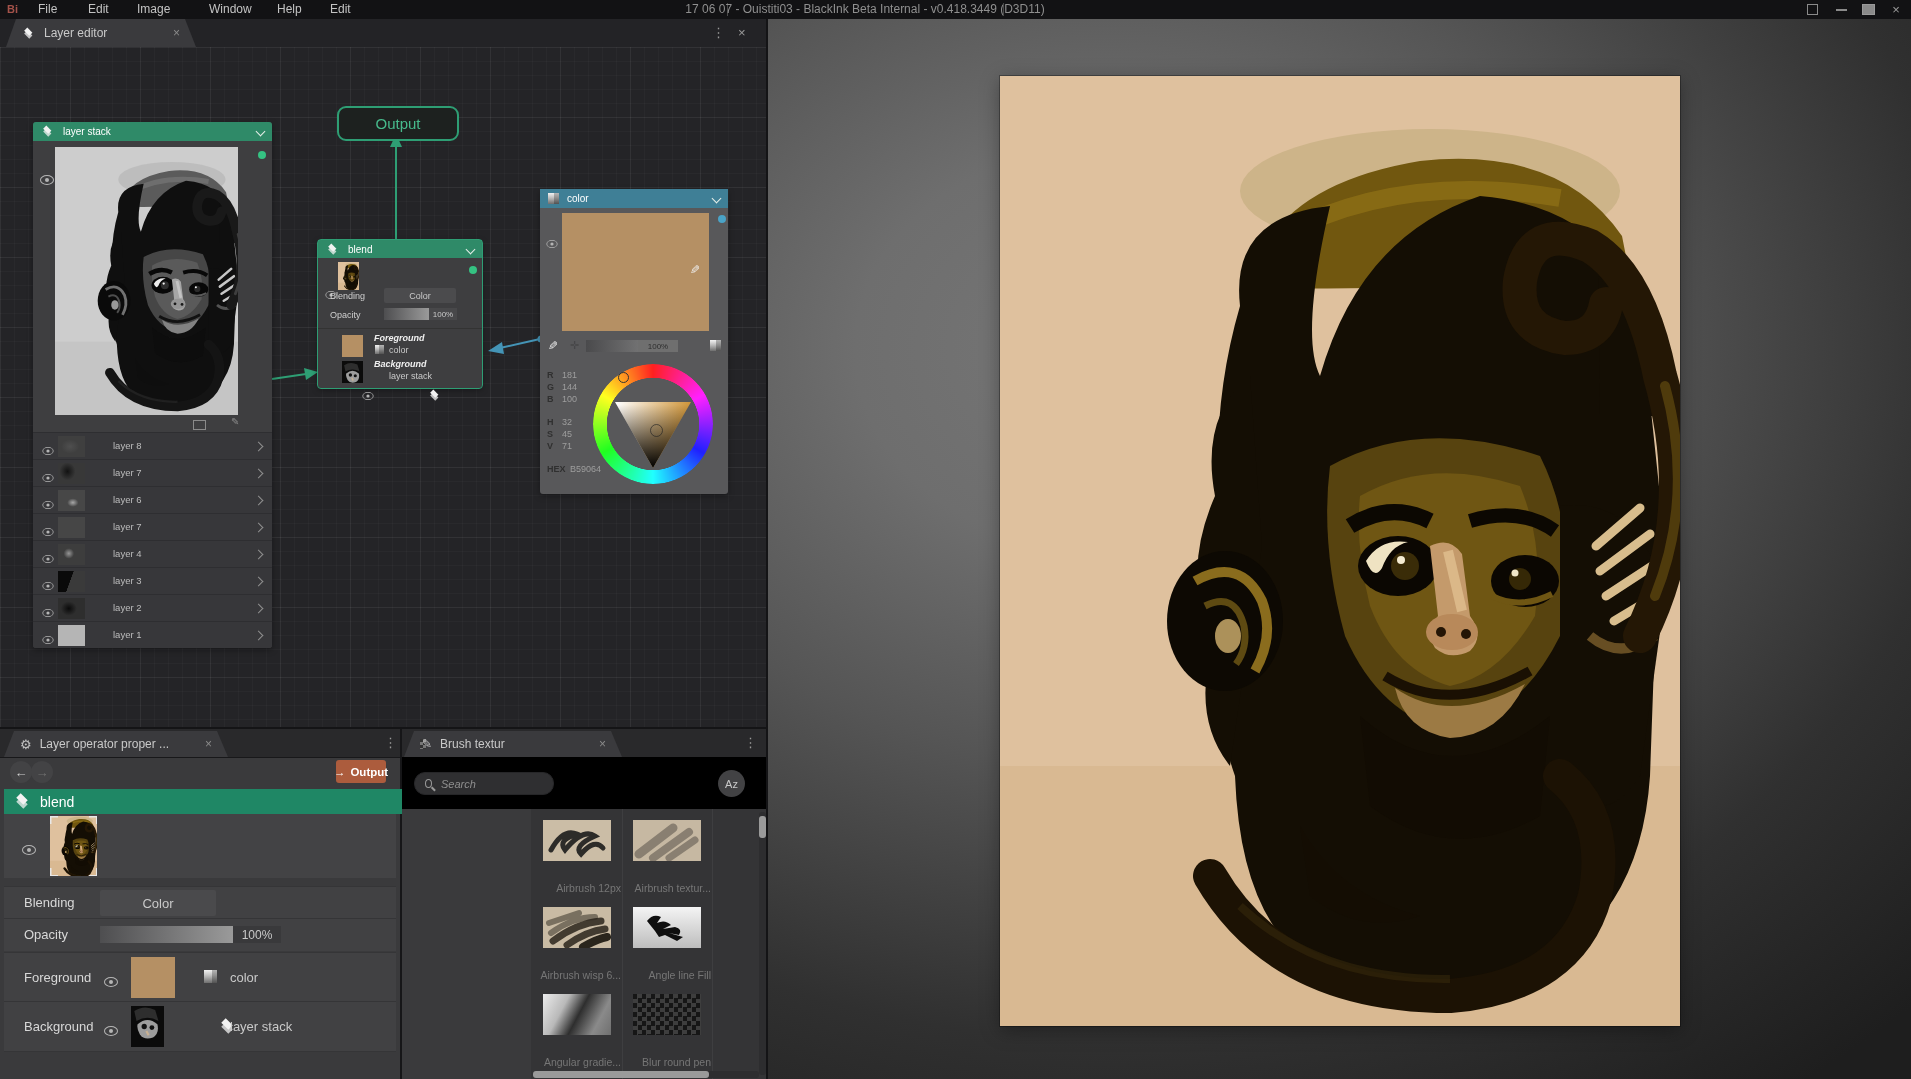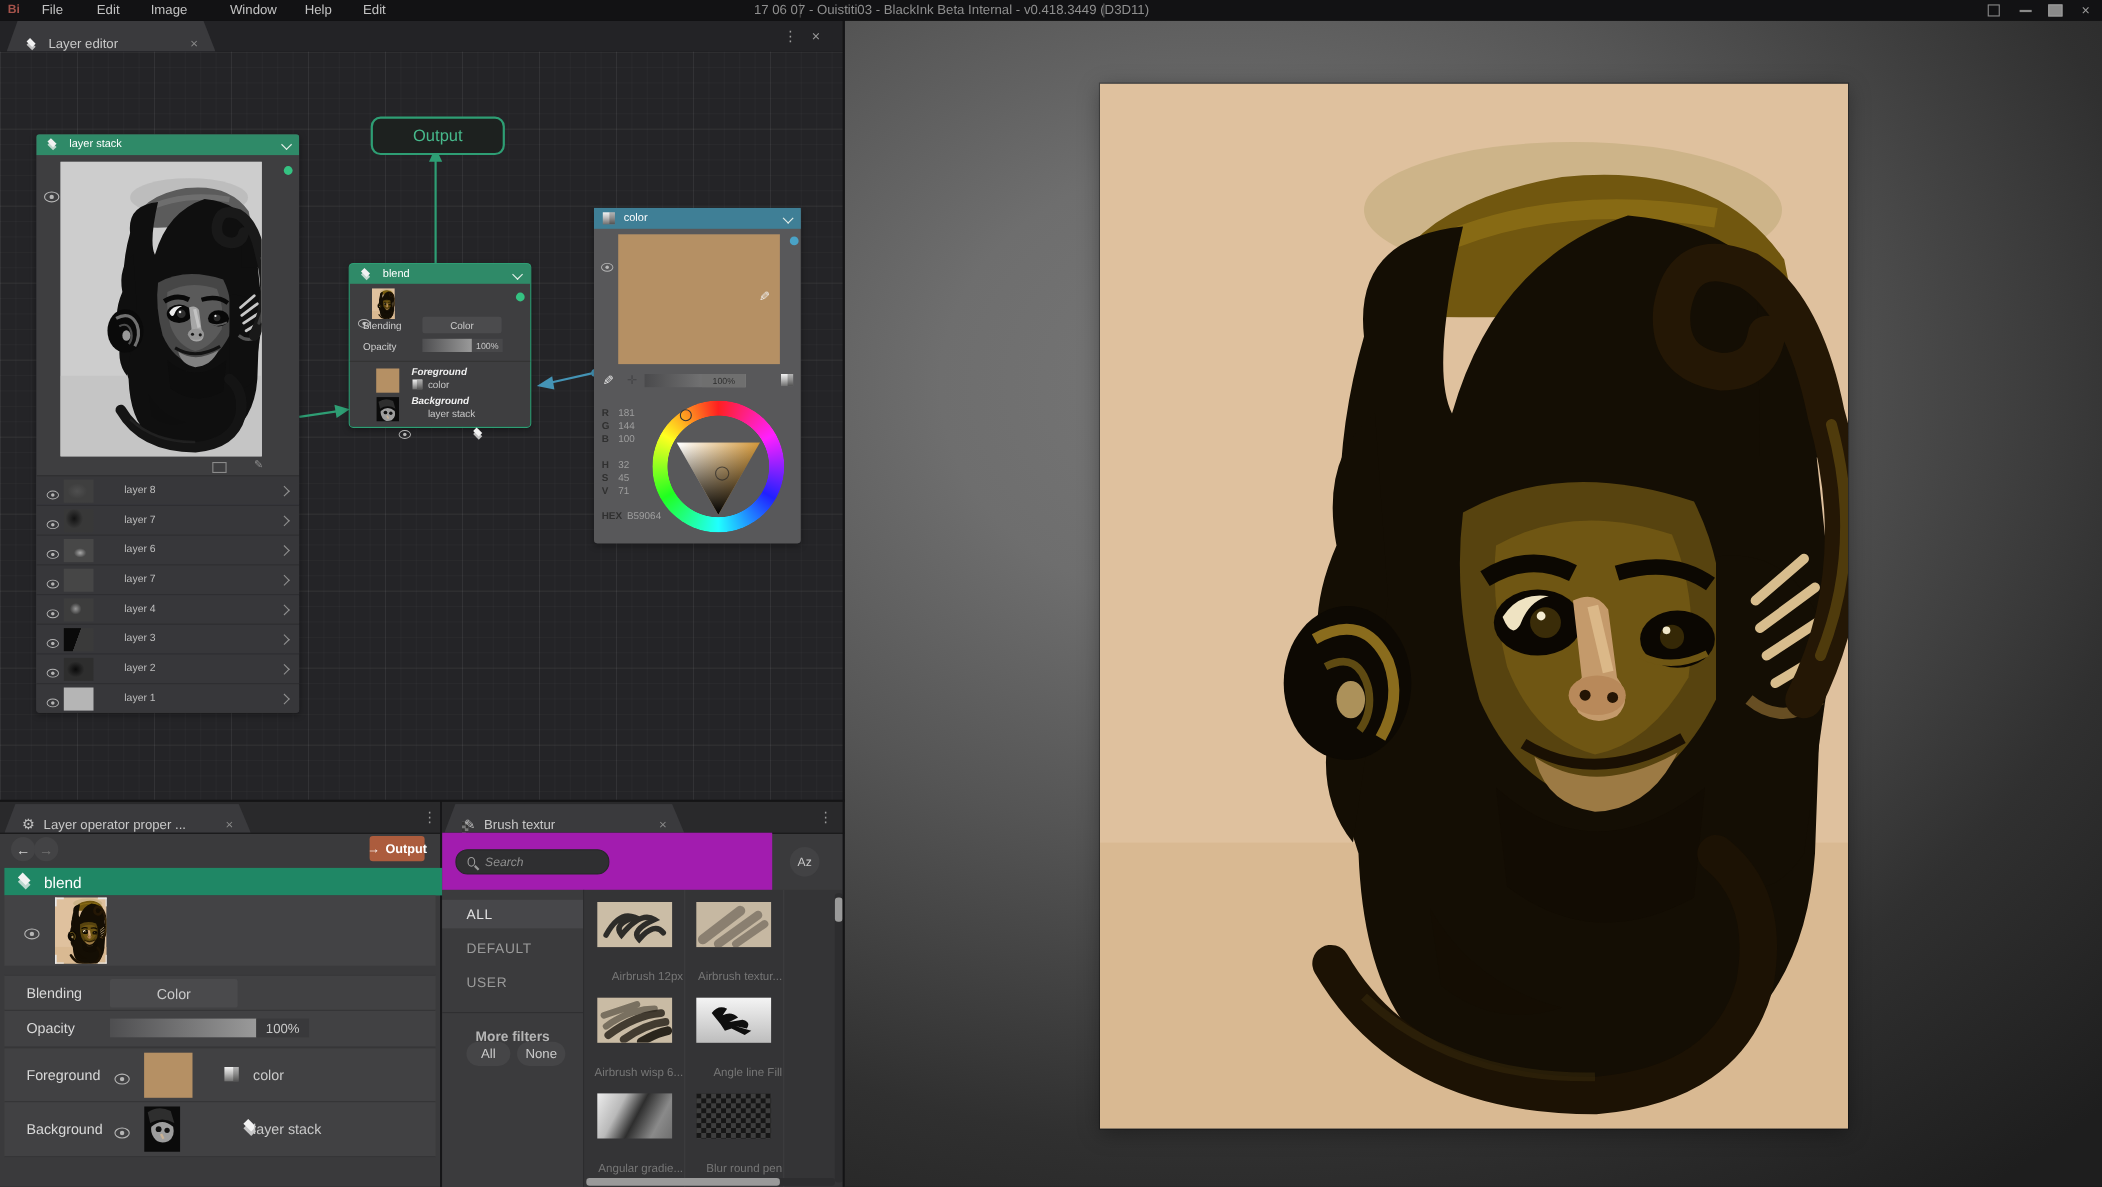--- a/index.html
+++ b/index.html
@@ -14,21 +14,21 @@
   .wtitle{top:0;height:19px;line-height:19px;font-size:12px;color:#8f8f8f;width:400px;text-align:center;}
   .tsep{top:3px;width:1px;height:13px;background:#4a4a4a;}
   .winbtn{top:0;width:24px;height:19px;display:flex;align-items:center;justify-content:center;}
   .ic-restore{width:9px;height:9px;border:1px solid #8a8a8a;}
   .ic-min{width:11px;height:2px;background:#8a8a8a;}
   .ic-max{width:11px;height:9px;border:1px solid #9a9a9a;background:#8a8a8a;}
   .ic-x{color:#9a9a9a;font-size:13px;line-height:13px;}
   
   .tabstrip{background:#232326;border-bottom:1px solid #18181a;}
   .tab{clip-path:polygon(10px 0,calc(100% - 11px) 0,100% 100%,0 100%);
-       background:#3a3a3d;display:flex;align-items:flex-end;gap:8px;padding:0 16px;}
+       background:#3a3a3d;display:flex;align-items:center;gap:8px;padding:0 16px;}
   .tab .t{font-size:12px;color:#c9c9c9;white-space:nowrap;}
   .tab .x{color:#8a8a8a;font-size:12px;margin-left:auto;}
   .kebab{color:#9a9a9a;font-size:13px;line-height:13px;}
   .closegl{color:#9a9a9a;font-size:13px;}
   .eye{width:12px;height:8px;border:1px solid #b5b5b5;border-radius:50%;position:relative;display:inline-block;}
   .eye::after{content:"";position:absolute;left:50%;top:50%;width:4px;height:4px;margin:-2px 0 0 -2px;background:#b5b5b5;border-radius:50%;}
   .eye.sm{transform:scale(.8);}
   .chev{width:6px;height:6px;border-right:1.6px solid #e6efe9;border-bottom:1.6px solid #e6efe9;display:inline-block;}
   .chev.down{transform:rotate(45deg);}
   .chev.right{transform:rotate(-45deg);border-color:#8f8f8f;}
@@ -452,43 +452,30 @@
   <div class="abs bpanel" style="left:402px;top:728px;width:366px;height:351px">
     <div class="abs tabstrip" style="left:0;top:0;width:366px;height:29px;background:#29292b">
       <div class="abs tab" style="left:2px;top:3px;width:186px;height:26px">
         <span style="color:#c0c0c0;font-size:12px;background:repeating-conic-gradient(#777 0% 25%,#333 0% 50%) 0 0/6px 6px;width:6px;height:10px;display:inline-block"></span>
         <span style="color:#c0c0c0;font-size:12px;margin-left:-12px">✎</span>
         <span class="t">Brush textur</span>
         <span class="x">×</span>
       </div>
       <span class="abs kebab" style="left:342px;top:8px">⋮</span>
     </div>
-    <div class="abs" style="left:0;top:29px;width:300px;height:52px;background:#a21caf">
+    <div class="abs" style="left:0;top:29px;width:366px;height:52px;background:#000000">
       <div class="abs searchbox" style="left:12px;top:15px;width:118px;height:21px">
         <span class="mag"></span>
         <input placeholder="Search" style="">
       </div>
       <div class="abs azbtn" style="left:316px;top:13px;width:27px;height:27px">
         <span>Az</span>
       </div>
     </div>
 
-    <div class="abs" style="left:0;top:81px;width:128px;height:270px;background:#3b3b3d;border-right:1px solid #2c2c2e">
-      <div class="cat sel" style="margin-top:9px">ALL</div>
-      <div class="cat" style="margin-top:5px">DEFAULT</div>
-      <div class="cat" style="margin-top:5px">USER</div>
-      <div style="height:1px;background:#2f2f31;margin:14px 0 0 0"></div>
-      <div style="text-align:center;font-size:12.5px;color:#b5b5b5;margin-top:14px;font-weight:bold">More filters</div>
-      <div class="abs pill" style="left:22px;top:138px;width:40px;height:22px">
-          <span>All</span>
-        </div>
-      <div class="abs pill" style="left:68px;top:138px;width:44px;height:22px">
-          <span>None</span>
-        </div>
-    </div>
 
     <div class="abs" style="left:129px;top:81px;width:237px;height:270px;background:#343436;overflow:hidden">
       <div class="abs" style="left:91px;top:0;width:1px;height:270px;background:#3e3e40"></div>
       <div class="abs" style="left:181px;top:0;width:1px;height:270px;background:#3e3e40"></div>
       <div class="bcell" style="left:2px;top:5px">
         <span class="bthumb" style="background:#cbbda6">
           <svg width="68" height="41">
               <path d="M8 30 Q20 8 34 14 Q14 20 22 30 Q40 8 52 16 Q30 26 38 34 Q52 18 60 28" stroke="#1c1c1c" stroke-width="5" fill="none" stroke-linecap="round" opacity=".9"></path>
             </svg>
         </span>

